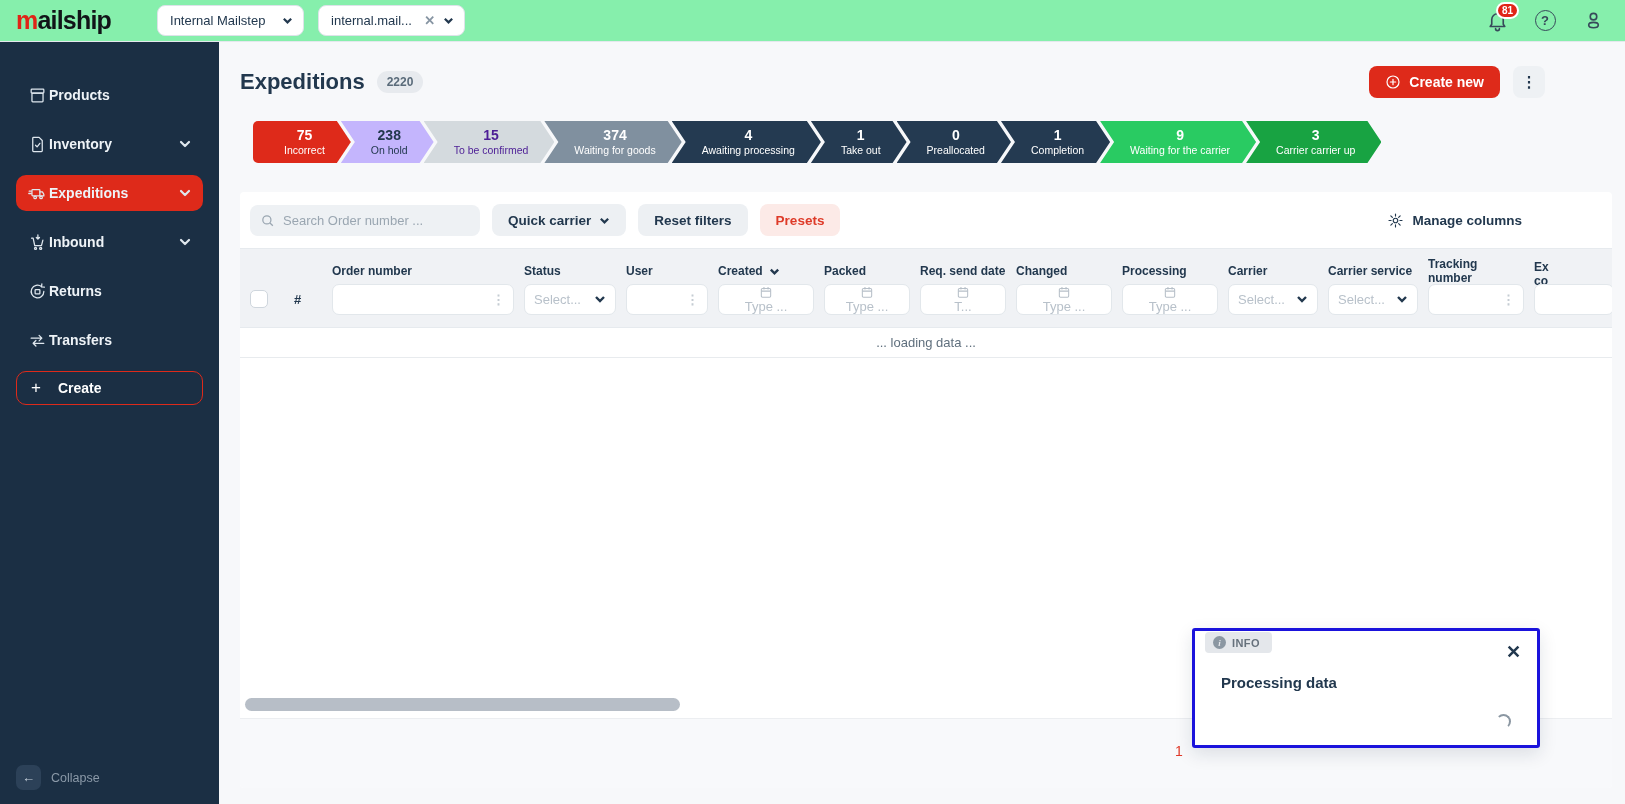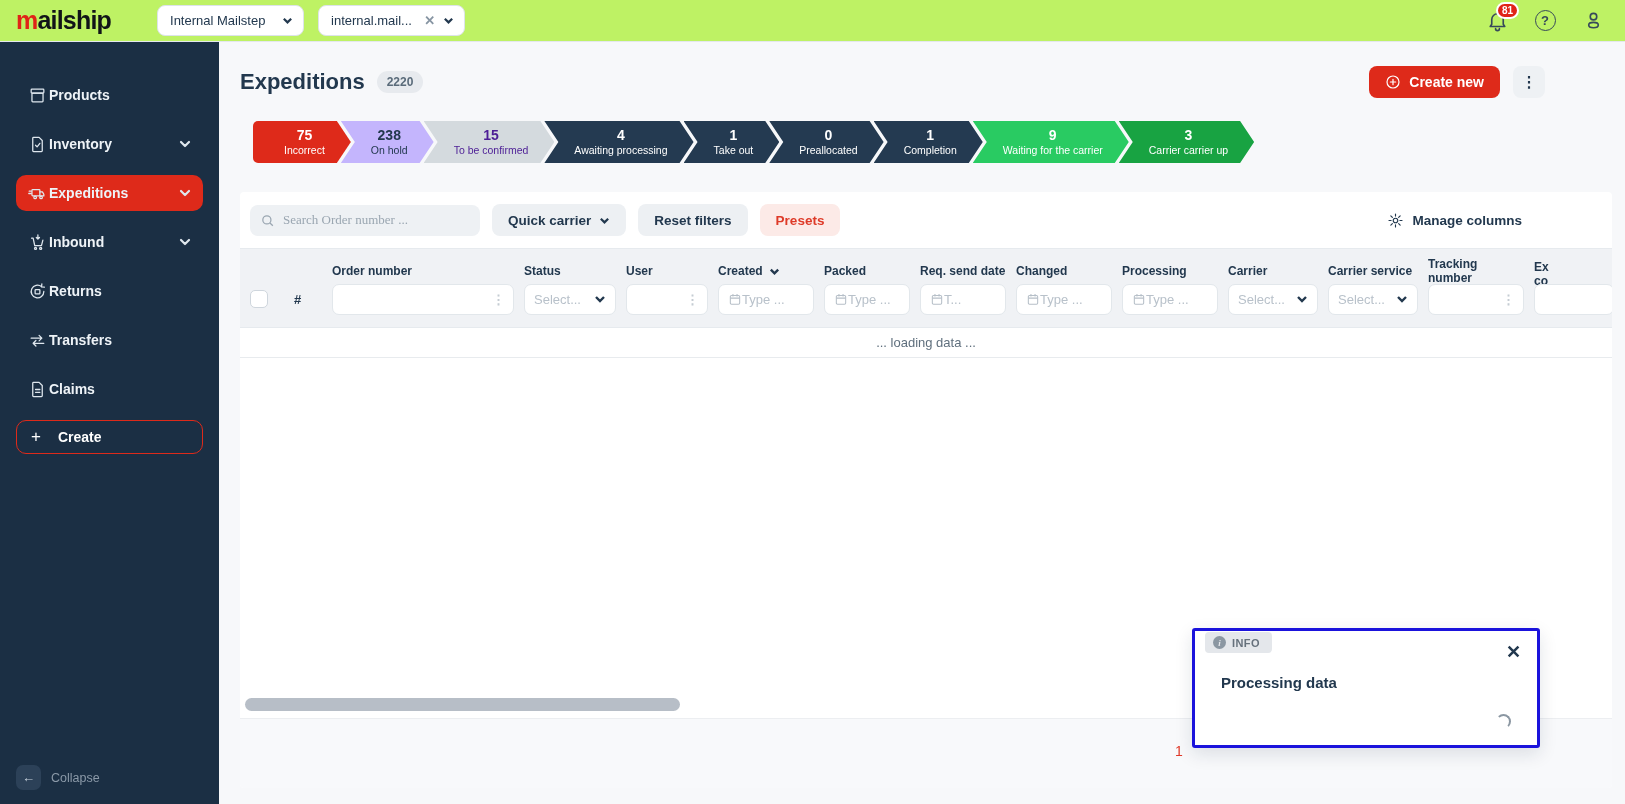--- a/index.html
+++ b/index.html
@@ -1,20 +1,20 @@
 <!DOCTYPE html>
 <html><head>
 <meta charset="utf-8">
 <style>
   * { margin:0; padding:0; box-sizing:border-box; }
   html,body { width:1625px; height:804px; overflow:hidden; }
   body { font-family:"Liberation Sans", sans-serif; background:#f7f8fa; position:relative; color:#22384e; }
 
   
-  .topbar { position:absolute; top:0; left:0; width:1625px; height:42px; background:#bef264;
+  .topbar { position:absolute; top:0; left:0; width:1625px; height:42px; background:#86efac;
             border-bottom:1px solid #e4e8ed; display:flex; align-items:center; z-index:20; }
   .logo { margin-left:16px; font-size:25px; font-weight:800; letter-spacing:-0.8px; color:#111418; }
   .logo .m { color:#e02417; }
   .tb-select { height:31px; border:1px solid #dde3e9; border-radius:8px; background:#fff;
                display:flex; align-items:center; padding:0 10px 0 12px; font-size:13px; color:#22384e; gap:8px; }
   .tb-select.first { margin-left:46px; width:147px; }
   .tb-select.second { margin-left:14px; width:147px; }
   .tb-select .grow { flex:1; white-space:nowrap; overflow:hidden; }
   .chev { width:11px; height:11px; stroke:#22384e; stroke-width:2.4; fill:none; flex:none; }
   .xclear { color:#8795a3; font-size:13px; font-weight:700; flex:none; cursor:pointer; }
@@ -68,21 +68,21 @@
   .plabel { font-size:10.5px; line-height:1.25; white-space:nowrap; }
 
   
   .card { position:absolute; top:150px; left:21px; width:1372px; height:596px; background:#ffffff;
           border-radius:4px; overflow:hidden; }
   .toolbar { height:56px; display:flex; align-items:center; padding:0 90px 0 10px; gap:12px; }
   .search-shell { width:230px; height:31px; background:#eef1f4; border-radius:8px; display:flex; align-items:center;
                   padding:0 10px; gap:8px; }
   .search-shell svg { width:15px; height:15px; stroke:#9aa6b1; stroke-width:2; fill:none; flex:none; }
   .search-shell input { border:none; outline:none; background:transparent; font-size:13px; color:#0369a1; width:100%;
-                        font-family:Liberation Serif, serif; }
+                        font-family:Liberation Sans, sans-serif; }
   .search-shell input::placeholder { color:#9aa6b1; }
   .tbtn { height:32px; background:#edf0f3; border-radius:8px; border:none; font-size:13.5px; font-weight:700;
           color:#22384e; display:flex; align-items:center; gap:8px; padding:0 16px; cursor:pointer;
           font-family:"Liberation Sans", sans-serif; }
   .tbtn svg { width:11px; height:11px; stroke:#22384e; stroke-width:2.4; fill:none; }
   .tbtn.presets { background:#fceae7; color:#de3a28; }
   .manage-cols { margin-left:auto; display:flex; align-items:center; gap:8px; font-size:13.5px; font-weight:700;
                  color:#22384e; cursor:pointer; }
   .manage-cols svg { width:17px; height:17px; stroke:#22384e; stroke-width:1.6; fill:none; stroke-linecap:round; }
 
@@ -97,21 +97,21 @@
   .input-shell { width:100%; height:31px; background:#fff; border:1px solid #e2e7eb; border-radius:7px;
                  display:flex; align-items:center; padding:0 8px; }
   .input-shell input { border:none; outline:none; width:100%; font-size:13px; color:#22384e; background:transparent;
                        font-family:"Liberation Sans", sans-serif; }
   .kebab-dots { color:#c5ccd3; font-size:13px; font-weight:700; margin-left:4px; cursor:pointer; }
   .select-shell { width:100%; height:31px; background:#fff; border:1px solid #e2e7eb; border-radius:7px;
                   display:flex; align-items:center; padding:0 9px; cursor:pointer; }
   .select-shell .ph { color:#b8c1ca; font-size:13px; flex:1; white-space:nowrap; overflow:hidden; }
   .select-shell svg { width:12px; height:12px; stroke:#22384e; stroke-width:2.4; fill:none; flex:none; }
   .date-shell { width:100%; height:31px; background:#fff; border:1px solid #e2e7eb; border-radius:7px;
-                display:flex; align-items:center; padding:0 9px; cursor:text; }
+                display:flex; align-items:center; padding:0 9px; cursor:text;flex-direction:column; }
   .date-shell svg { width:14px; height:14px; stroke:#b6bfc8; stroke-width:1.8; fill:none; flex:none; }
   .date-shell .ph { color:#b8c1ca; font-size:13px; white-space:nowrap; overflow:hidden; }
   .checkbox { width:18px; height:18px; border:1.5px solid #cfd6dd; border-radius:5px; background:#fff; cursor:pointer; }
   .hash { font-size:13px; font-weight:700; color:#22384e; }
 
   .loading-row { height:30px; display:flex; align-items:center; justify-content:center; font-size:13px;
                  color:#5f6f7d; border-bottom:1px solid #e8ebee; }
   .empty-zone { flex:1; background:#fff; }
   .hscroll-thumb { position:absolute; left:5px; top:506px; width:435px; height:13px; background:#b7bec7;
                    border-radius:7px; cursor:grab; }
@@ -225,27 +225,20 @@
         </svg>
       <span class="lbl">Returns</span>
     </div>
     <div class="nav-item">
       <svg viewBox="0 0 24 24">
           <path d="M4 9h13M14 5.5L17.5 9 14 12.5"></path>
           <path d="M20 15.5H7M10 12l-3.5 3.5L10 19"></path>
         </svg>
       <span class="lbl">Transfers</span>
     </div>
-    <div class="nav-item">
-      <svg viewBox="0 0 24 24">
-          <path d="M7 3h7l4 4v13a1 1 0 0 1-1 1H7a1 1 0 0 1-1-1V4a1 1 0 0 1 1-1z"></path>
-          <path d="M9.5 12h5.5M9.5 15.5h5.5"></path>
-        </svg>
-      <span class="lbl">Claims</span>
-    </div>
     <div class="create-btn">
       <span class="plus">+</span>
       <span class="lbl">Create</span>
     </div>
   </nav>
   <div class="collapse">
     <span class="sq">←</span>
     <span class="lbl">Collapse</span>
   </div>
 </aside>
@@ -279,20 +272,24 @@
       <div class="pstep" style="background: #c4b5fd; color: rgb(34, 56, 78);">
         <div class="pcount">238</div>
         <div class="plabel">On hold</div>
       </div>
 
       <div class="pstep" style="background: rgb(212, 218, 222); color: #4c1d95;">
         <div class="pcount">15</div>
         <div class="plabel">To be confirmed</div>
       </div>
 
+      <div class="pstep" style="background: rgb(128, 144, 159); color: rgb(255, 255, 255);">
+        <div class="pcount">374</div>
+        <div class="plabel">Waiting for goods</div>
+      </div>
 
       <div class="pstep" style="background: rgb(36, 58, 81); color: rgb(255, 255, 255);">
         <div class="pcount">4</div>
         <div class="plabel">Awaiting processing</div>
       </div>
 
       <div class="pstep" style="background: rgb(36, 58, 81); color: rgb(255, 255, 255);">
         <div class="pcount">1</div>
         <div class="plabel">Take out</div>
       </div>

